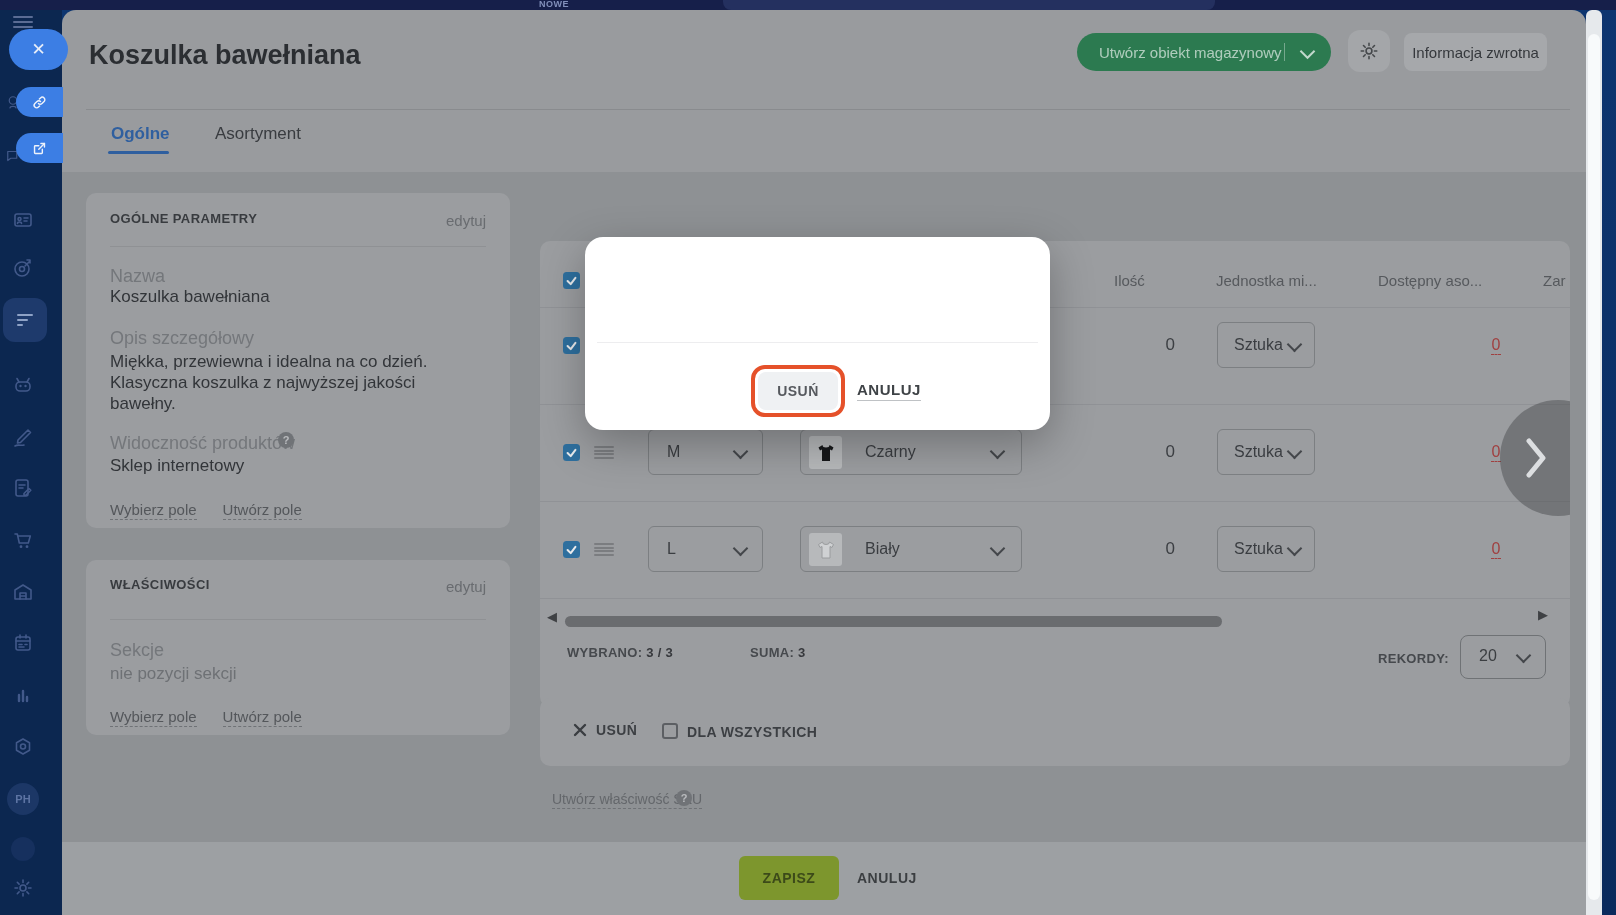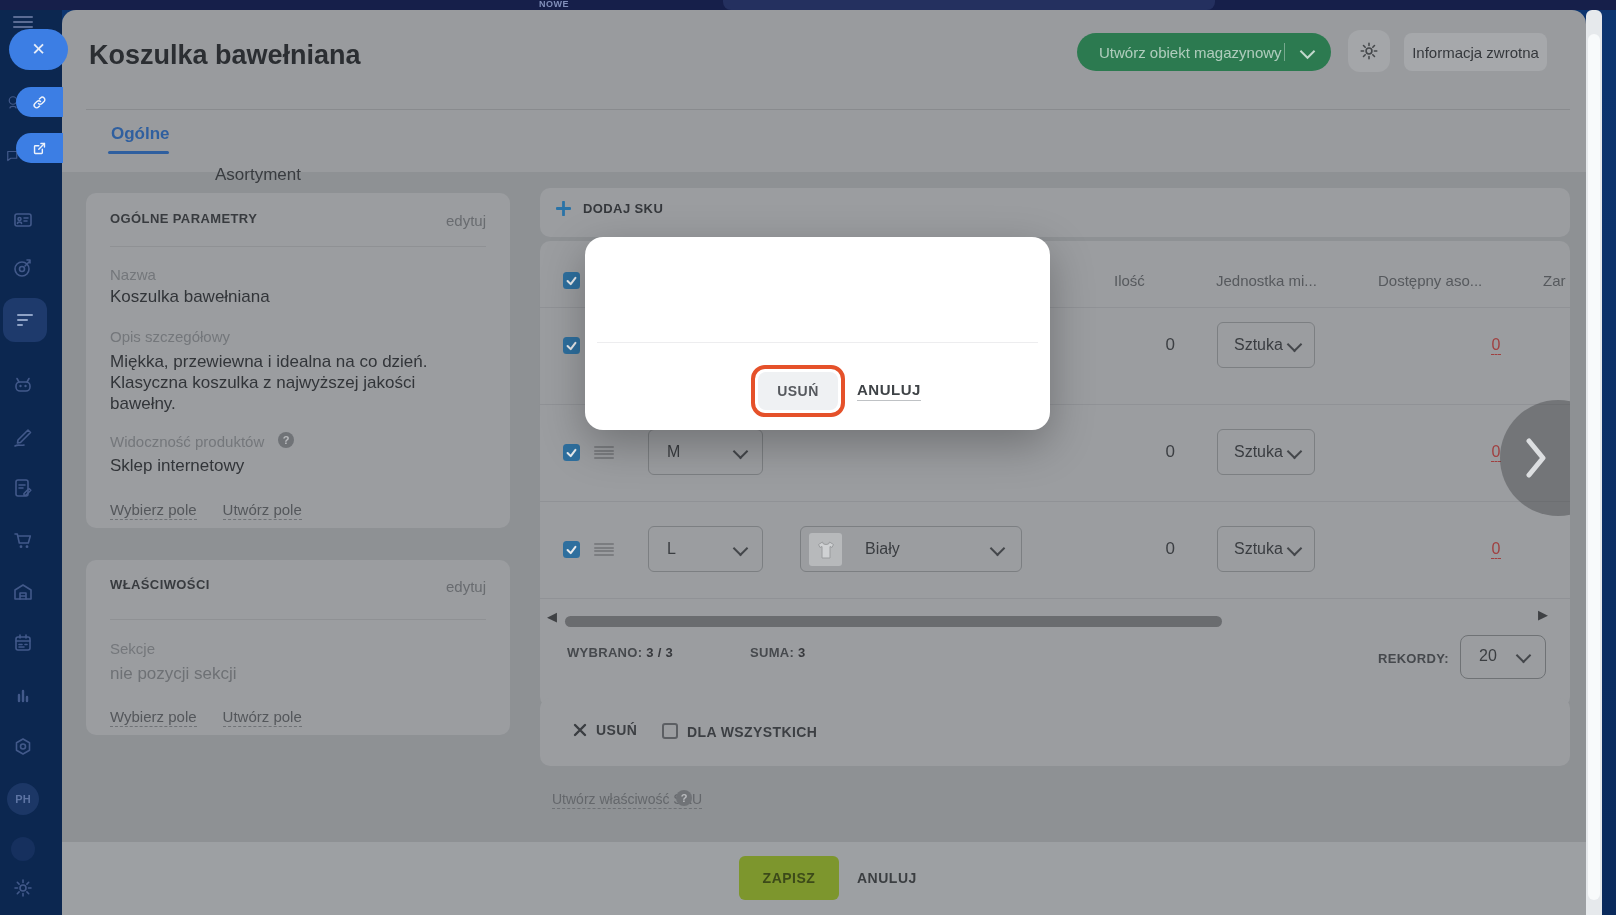--- a/index.html
+++ b/index.html
@@ -39,21 +39,21 @@
   .gearbtn{left:1286px;top:20px;width:42px;height:42px;background:#a4a6a9;border-radius:12px;
     display:flex;align-items:center;justify-content:center;}
   .gearbtn svg{stroke:#45484b;}
   .graybtn{left:1342px;top:23px;width:143px;height:38px;background:#a6a8ab;border-radius:8px;
     color:#35383c;font-size:15px;display:flex;align-items:center;justify-content:center;}
   
   .card{background:#9b9da0;border-radius:10px;}
   .chead{position:absolute;left:24px;top:18px;font-size:13px;font-weight:bold;color:#383b3f;letter-spacing:.4px;}
   .cedit{position:absolute;right:24px;top:19px;font-size:15px;color:#696c70;}
   .cdiv{position:absolute;left:24px;right:24px;height:1px;background:#8f9194;}
-  .flabel{font-size:15px;color:#74777b;}
+  .flabel{font-size:18px;color:#74777b;}
   .fvalue{font-size:17px;color:#323539;}
   .dlink{font-size:15px;color:#54575b;border-bottom:1px dashed #6f7276;padding-bottom:1px;}
   .qmark{display:inline-block;width:16px;height:16px;border-radius:50%;background:#707377;color:#b9bbbe;
     font-size:11px;font-weight:bold;text-align:center;line-height:16px;}
   
   .colh{position:absolute;top:31px;font-size:15px;color:#56595d;white-space:nowrap;}
   .rowline{position:absolute;left:0;right:0;height:1px;background:#909296;}
   .cb{position:absolute;width:17px;height:17px;background:#2e6f9e;border-radius:3.5px;
     display:flex;align-items:center;justify-content:center;}
   .cbe{position:absolute;width:16px;height:16px;border:2px solid #5c5f63;border-radius:3px;box-sizing:border-box;background:transparent;}
@@ -194,21 +194,21 @@
           </g>
         </svg>
     </div>
     <div class="abs graybtn">
       <span>Informacja zwrotna</span>
     </div>
 
     <div class="abs hdiv"></div>
     <div class="abs tab on" style="left:49px;">Ogólne</div>
     <div class="abs tabline"></div>
-    <div class="abs tab" style="left:153px;margin-top:41px;">Asortyment</div>
+    <div class="abs tab" style="left:153px;">Asortyment</div>
 
     <div class="abs card" style="left:24px;top:183px;width:424px;height:335px;">
       <div class="chead">OGÓLNE PARAMETRY</div>
       <div class="cedit">edytuj</div>
       <div class="cdiv" style="top:53px;"></div>
       <div class="abs flabel" style="left:24px;top:73px;">Nazwa</div>
       <div class="abs fvalue" style="left:24px;top:94px;">Koszulka bawełniana</div>
       <div class="abs flabel" style="left:24px;top:135px;">Opis szczegółowy</div>
       <div class="abs fvalue" style="left:24px;top:158px;width:372px;line-height:21px;">Miękka, przewiewna i idealna na co dzień. Klasyczna koszulka z najwyższej jakości bawełny.</div>
       <div class="abs flabel" style="left:24px;top:240px;">Widoczność produktów</div>
@@ -225,28 +225,20 @@
       <div class="cedit" style="top:18px;">edytuj</div>
       <div class="cdiv" style="top:59px;"></div>
       <div class="abs flabel" style="left:24px;top:80px;">Sekcje</div>
       <div class="abs" style="left:24px;top:104px;font-size:17px;color:#6e7175;">nie pozycji sekcji</div>
       <div class="abs" style="left:24px;top:148px;display:flex;gap:26px;">
         <span class="dlink">Wybierz pole</span>
         <span class="dlink">Utwórz pole</span>
       </div>
     </div>
 
-    <div class="abs card" style="left:478px;top:178px;width:1030px;height:49px;">
-      <div class="abs" style="left:16px;top:13px;display:flex;align-items:center;gap:12px;cursor:pointer;">
-        <svg width="15" height="15" viewBox="0 0 14 14">
-            <path d="M7 1v12M1 7h12" stroke="#2a73a7" stroke-width="2.6" stroke-linecap="round"></path>
-          </svg>
-        <span style="font-size:13px;font-weight:bold;color:#35383c;letter-spacing:.4px;">DODAJ SKU</span>
-      </div>
-    </div>
 
     <div class="abs card" style="left:478px;top:231px;width:1030px;height:466px;overflow:hidden;">
       <div class="rowline" style="top:66px;"></div>
       <div class="rowline" style="top:163px;"></div>
       <div class="rowline" style="top:260px;"></div>
       <div class="rowline" style="top:357px;"></div>
 
       <div class="cb" style="left:23px;top:31px;">
         <svg width="11" height="10" viewBox="0 0 14 12">
             <polyline points="2,6 6,10 12,2" fill="none" stroke="#e8eaec" stroke-width="2.6" stroke-linecap="round" stroke-linejoin="round"></polyline>
@@ -276,20 +268,29 @@
       </div>
       <div class="handle" style="left:54px;top:205px;">
           <div></div>
           <div></div>
           <div></div>
           <div></div>
         </div>
       <div class="dd" style="left:108px;top:188px;width:115px;">
         <span class="ddlabel" style="left:18px;">M</span>
         <div class="cv" style="right:16px;top:16px;"></div>
+      </div>
+      <div class="dd" style="left:260px;top:188px;width:222px;">
+        <div class="thumbimg">
+          <svg width="24" height="24" viewBox="0 0 24 24">
+              <path d="M8.5 4L4.5 6.5 6 9.5 8 8.5V20h8V8.5l2 1 1.5-3L15.5 4a3.5 2.5 0 01-7 0z" fill="#17181a"></path>
+            </svg>
+        </div>
+        <span class="ddlabel" style="left:64px;">Czarny</span>
+        <div class="cv" style="right:18px;top:16px;"></div>
       </div>
       <div class="qty" style="left:585px;top:201px;">0</div>
       <div class="dd" style="left:677px;top:188px;width:98px;">
         <span class="ddlabel" style="left:16px;">Sztuka</span>
         <div class="cv" style="right:14px;top:16px;"></div>
       </div>
       <div class="red0" style="left:941px;top:202px;"><span>0</span></div>
 
       <div class="cb" style="left:23px;top:300px;">
         <svg width="11" height="10" viewBox="0 0 14 12">

